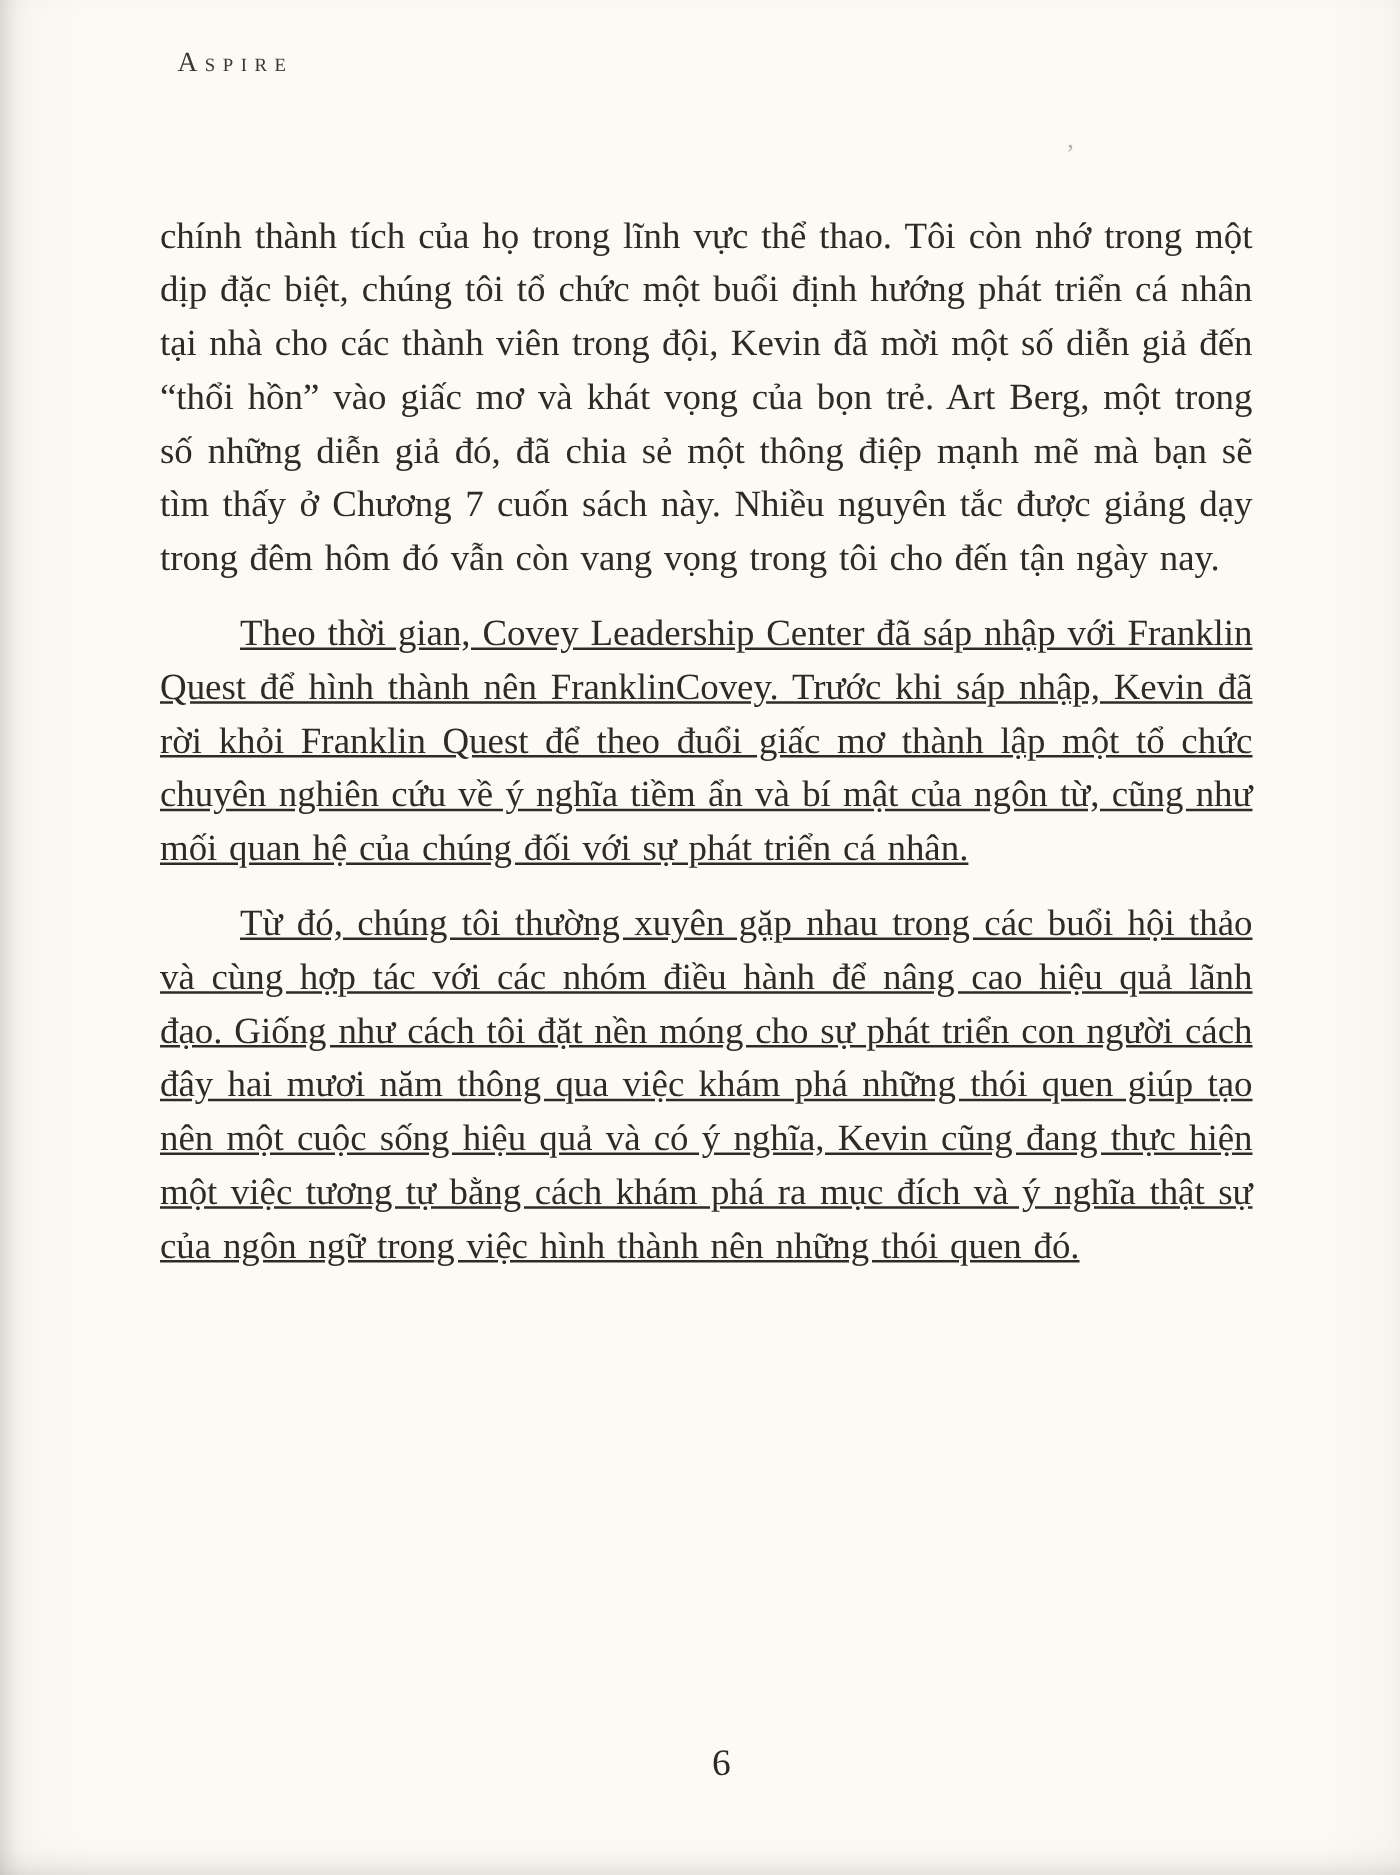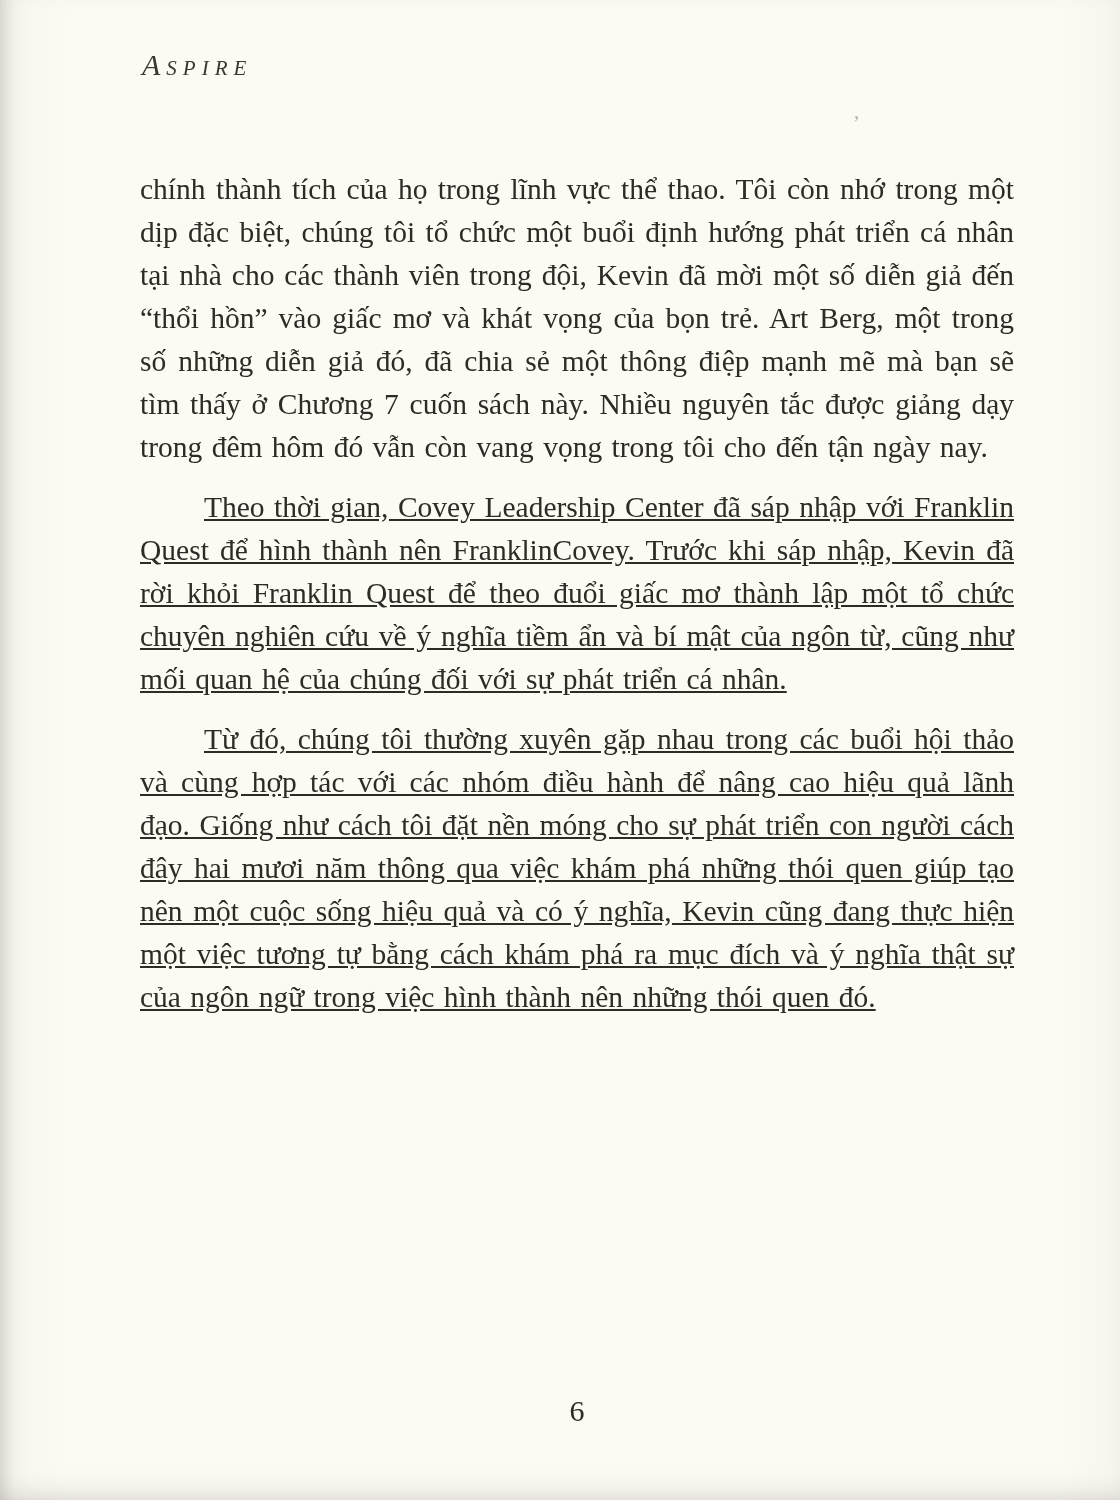--- a/index.html
+++ b/index.html
@@ -18,33 +18,32 @@
       linear-gradient(90deg, #eceae4 0px, #f7f6ef 14px, #fbfaf3 70px, #fbfaf3 1060px, #f6f5ee 1120px),
       #fbfaf3;
     box-shadow: inset 0 -18px 30px -20px rgba(120,115,105,0.35),
                 inset 18px 0 30px -22px rgba(120,115,105,0.30);
     overflow: hidden;
     color: #2e2b27;
   }
 
   .running-header {
     position: absolute;
-    top: 48px;
+    top: 37px;
     left: 142px;
     font-variant: small-caps;
-    font-size: 30px;
+    font-size: 22px;
     letter-spacing: 6px;
     color: #3a3733;
-    font-style: italic;
   }
 
   .content {
     position: absolute;
     top: 168px;
-    left: 140px;
+    left: 128px;
     width: 874px;
     font-size: 29.5px;
     line-height: 43px;
     text-align: justify;
     color: #2e2b27;
   }
 
   .content p {
     margin: 0 0 17px 0;
     word-spacing: 2px;

